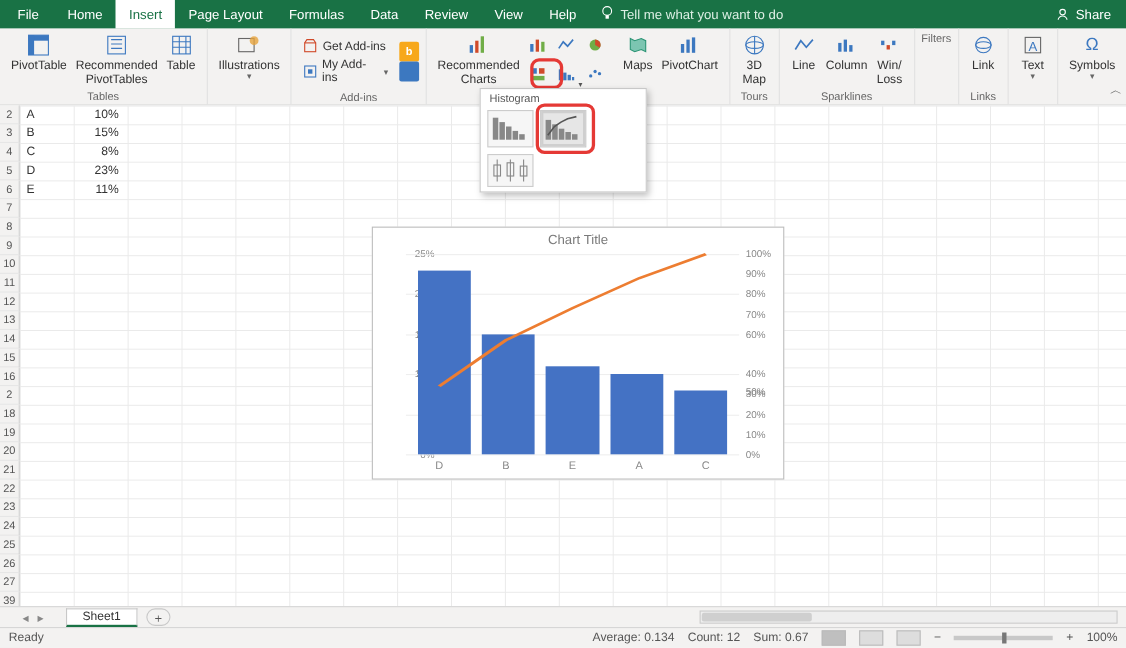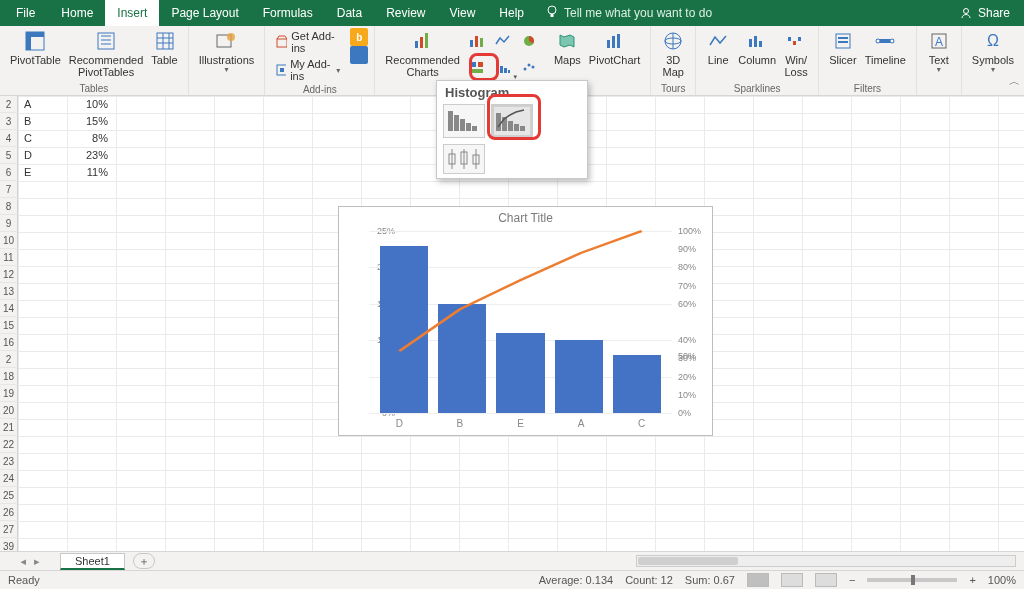--- a/index.html
+++ b/index.html
@@ -106,21 +106,21 @@
     display: flex;
     align-items: center;
     padding: 2px 4px;
     font-size: 11px;
     cursor: pointer;
     gap: 4px;
   }
   .addins-col {
     display: flex;
     flex-direction: column;
-    justify-content: flex-start;
+    justify-content: center;
     height: 56px;
   }
   .chart-grid {
     display: flex;
     flex-wrap: wrap;
     width: 86px;
     height: 56px;
     align-content: flex-start;
   }
   .chart-grid .c {
@@ -152,22 +152,21 @@
     width: 152px;
     background: #fff;
     border: 1px solid #c8c8c8;
     box-shadow: 2px 3px 6px rgba(0,0,0,.25);
     z-index: 50;
     font-size: 12px;
   }
   .chart-popup .section-title {
     padding: 4px 8px 2px 8px;
     color: #555;
-    font-size: 13px;
-    font-weight: bold;
+    font-size: 10px;
   }
   .chart-popup .thumbs {
     display: flex;
     padding: 2px 6px 4px 6px;
     gap: 6px;
   }
   .chart-popup .thumb {
     width: 42px; height: 34px;
     border: 1px solid #ccc;
     background: #f6f6f6;
@@ -613,45 +612,37 @@
             </svg>
           </span>
         <span class="lbl" style="white-space:pre-line">Win/
 Loss</span>
       </div>
     </div>
     <div class="group-label">Sparklines</div>
   </div>
 
   <div class="group">
+    <div class="group-label">Filters</div>
+  </div>
+
+  <div class="group">
     <div class="row">
       <div class="btn-big">
         <span class="icon">
-            <svg width="18" height="18">
-              <rect x="2" y="2" width="14" height="14" fill="none" stroke="#3c78c0"></rect>
-              <rect x="4" y="5" width="10" height="2" fill="#3c78c0"></rect>
-              <rect x="4" y="9" width="10" height="2" fill="#3c78c0"></rect>
+            <svg width="20" height="18">
+              <circle cx="10" cy="9" r="7" fill="none" stroke="#3c78c0"></circle>
+              <ellipse cx="10" cy="9" rx="7" ry="3" fill="none" stroke="#3c78c0"></ellipse>
             </svg>
           </span>
-        <span class="lbl">Slicer</span>
-      </div>
-      <div class="btn-big">
-        <span class="icon">
-            <svg width="22" height="16">
-              <rect x="2" y="6" width="18" height="4" fill="#3c78c0"></rect>
-              <circle cx="4" cy="8" r="2" fill="#fff" stroke="#3c78c0"></circle>
-              <circle cx="18" cy="8" r="2" fill="#fff" stroke="#3c78c0"></circle>
-            </svg>
-          </span>
-        <span class="lbl">Timeline</span>
-      </div>
-    </div>
-    <div class="group-label">Filters</div>
-  </div>
-
+        <span class="lbl">Link</span>
+      </div>
+    </div>
+    <div class="group-label">Links</div>
+  </div>
 
   <div class="group">
     <div class="row">
       <div class="btn-big">
         <span class="icon">
             <svg width="18" height="18">
               <rect x="2" y="2" width="14" height="14" fill="none" stroke="#666"></rect>
               <text x="5" y="14" font-size="12" fill="#3c78c0">A</text>
             </svg>
           </span>

